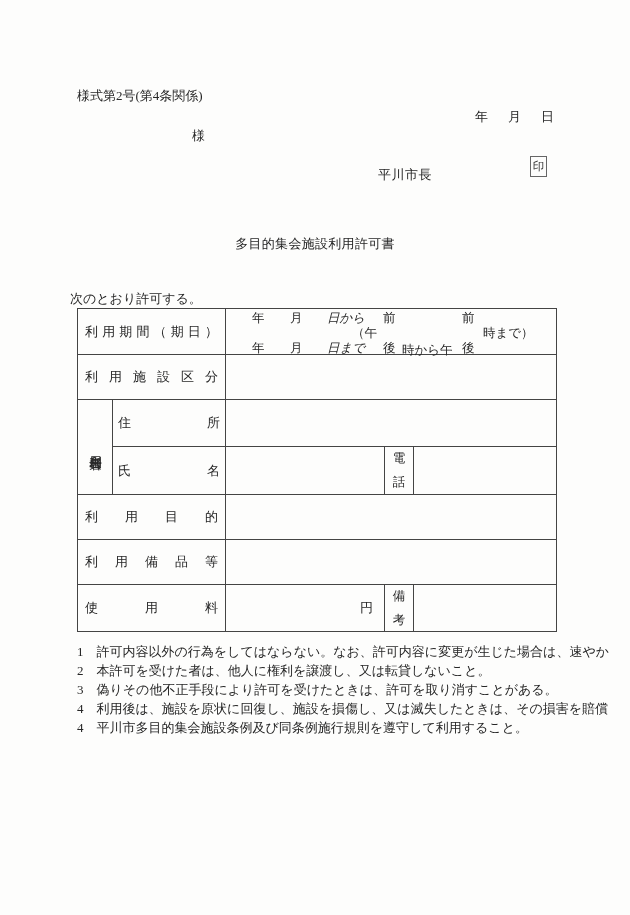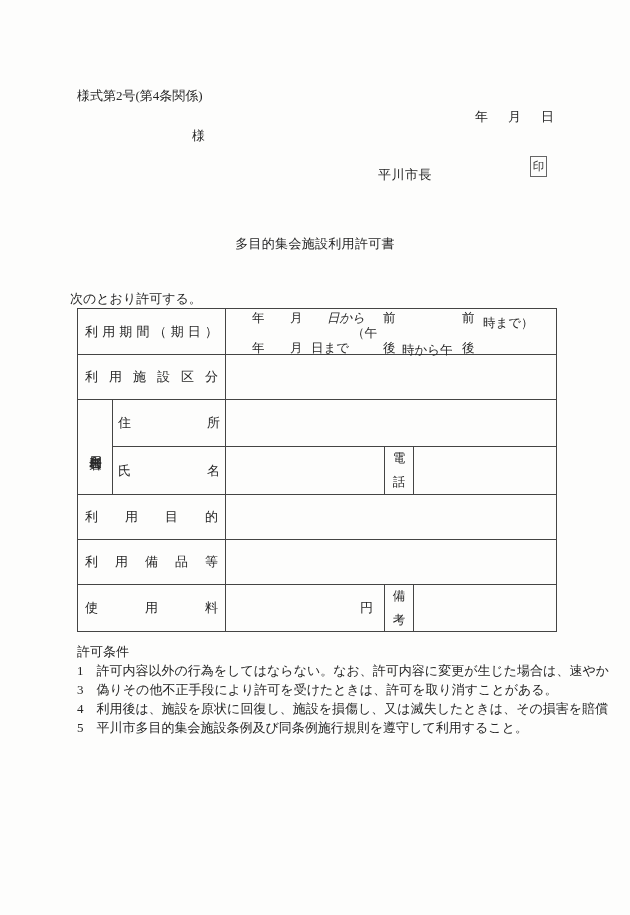--- a/index.html
+++ b/index.html
@@ -85,24 +85,24 @@
         <span>）</span>
       </div>
     <div class="cell no-br" style="grid-column:3/6; grid-row:1;">
       <span class="frag" style="left:26px; top:3px;">年</span>
       <span class="frag" style="left:64px; top:3px;">月</span>
       <span class="frag" style="left:101px; top:3px;font-style:italic;">日から</span>
       <span class="frag" style="left:157px; top:3px;">前</span>
       <span class="frag" style="left:236px; top:3px;">前</span>
       <span class="frag" style="left:126px; top:18px;">（午</span>
       <span class="frag" style="left:176px; top:18px;margin-top:17px;">時から午</span>
-      <span class="frag" style="left:257px; top:8px;font-family:Liberation Serif, serif;">時まで）</span>
+      <span class="frag" style="left:257px; top:18px;font-family:Liberation Serif, serif;">時まで）</span>
       <span class="frag" style="left:26px; top:33px;">年</span>
       <span class="frag" style="left:64px; top:33px;">月</span>
-      <span class="frag" style="left:85px; top:33px;">日まで</span>
+      <span class="frag" style="left:101px; top:33px;font-style:italic;">日まで</span>
       <span class="frag" style="left:157px; top:33px;">後</span>
       <span class="frag" style="left:236px; top:33px;">後</span>
     </div>
 
     <div class="cell dist" style="grid-column:1/3; grid-row:2;">
         <span>利</span>
         <span>用</span>
         <span>施</span>
         <span>設</span>
         <span>区</span>
@@ -155,20 +155,20 @@
       <span>円</span>
     </div>
     <div class="cell dist-v no-bb" style="grid-column:4/5; grid-row:7;">
         <span>備</span>
         <span>考</span>
       </div>
     <div class="cell no-br no-bb" style="grid-column:5/6; grid-row:7;"></div>
   </div>
 
   <div class="abs conditions">
-    <div class="cond-line">許可条件</div>
     <div class="cond-line">1　許可内容以外の行為をしてはならない。なお、許可内容に変更が生じた場合は、速やか</div>
+    <div class="cond-line">2　本許可を受けた者は、他人に権利を譲渡し、又は転貸しないこと。</div>
     <div class="cond-line">3　偽りその他不正手段により許可を受けたときは、許可を取り消すことがある。</div>
     <div class="cond-line">4　利用後は、施設を原状に回復し、施設を損傷し、又は滅失したときは、その損害を賠償</div>
-    <div class="cond-line">5　平川市多目的集会施設条例及び同条例施行規則を遵守して利用すること。</div>
+    <div class="cond-line">4　平川市多目的集会施設条例及び同条例施行規則を遵守して利用すること。</div>
   </div>
 
 </div>
 
 </body></html>

